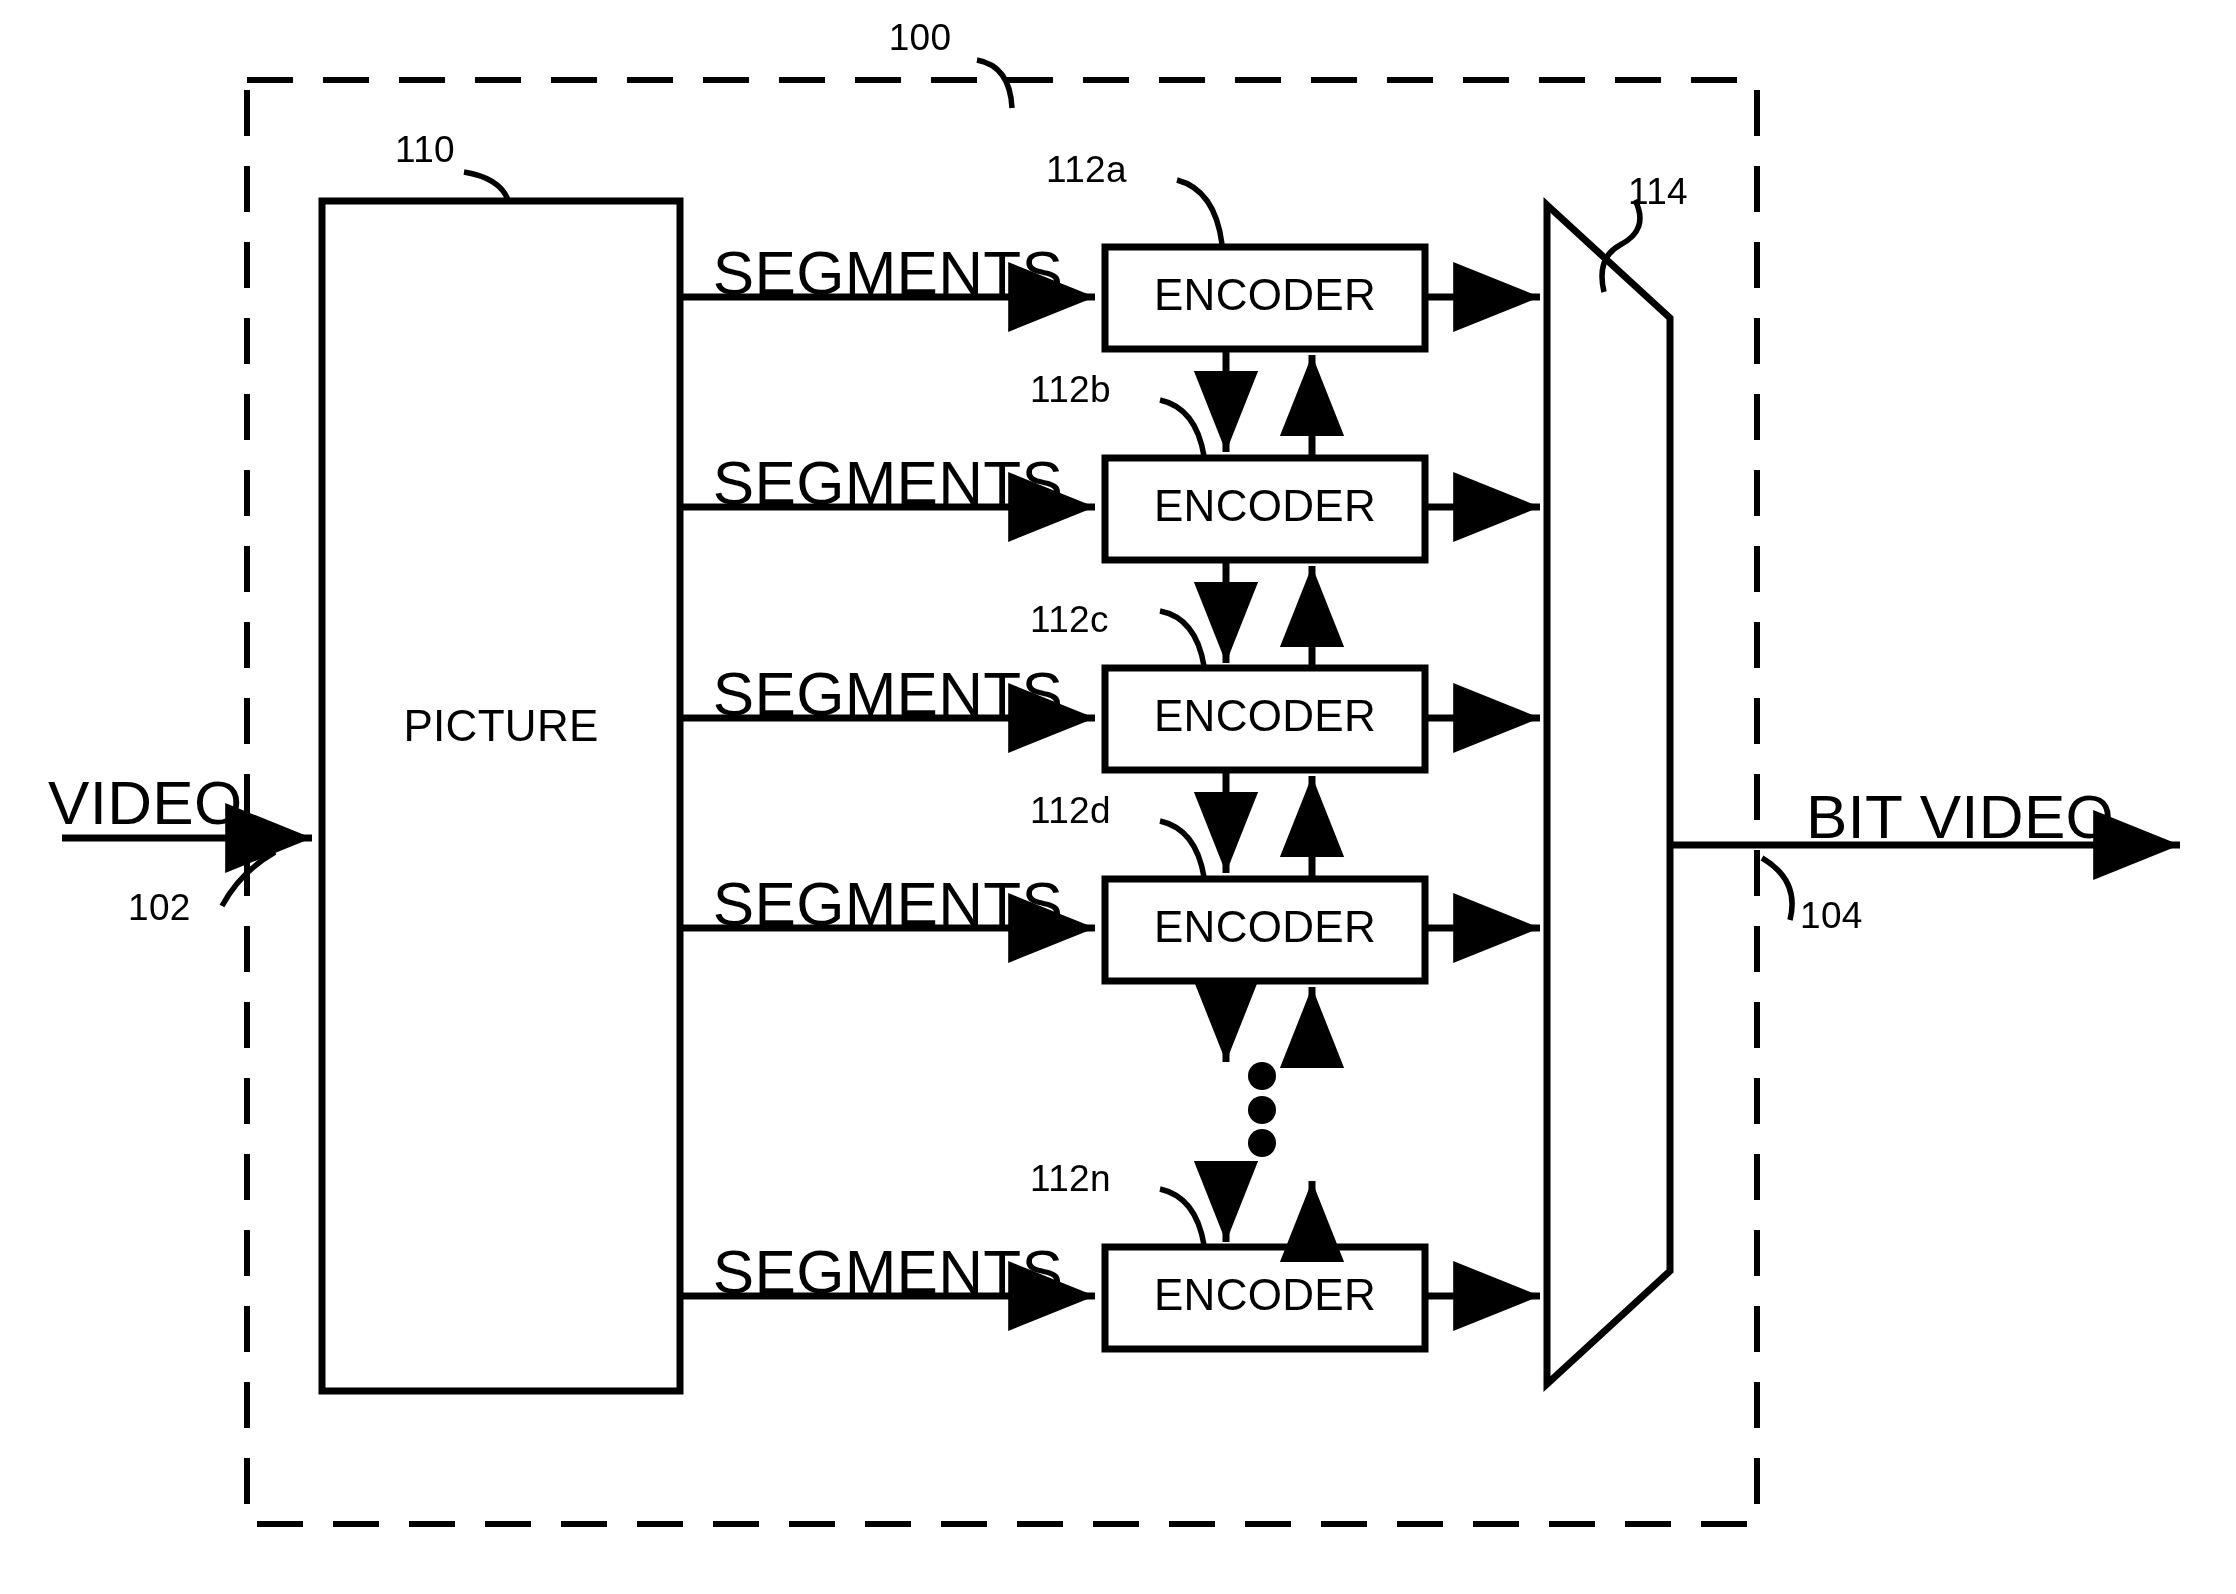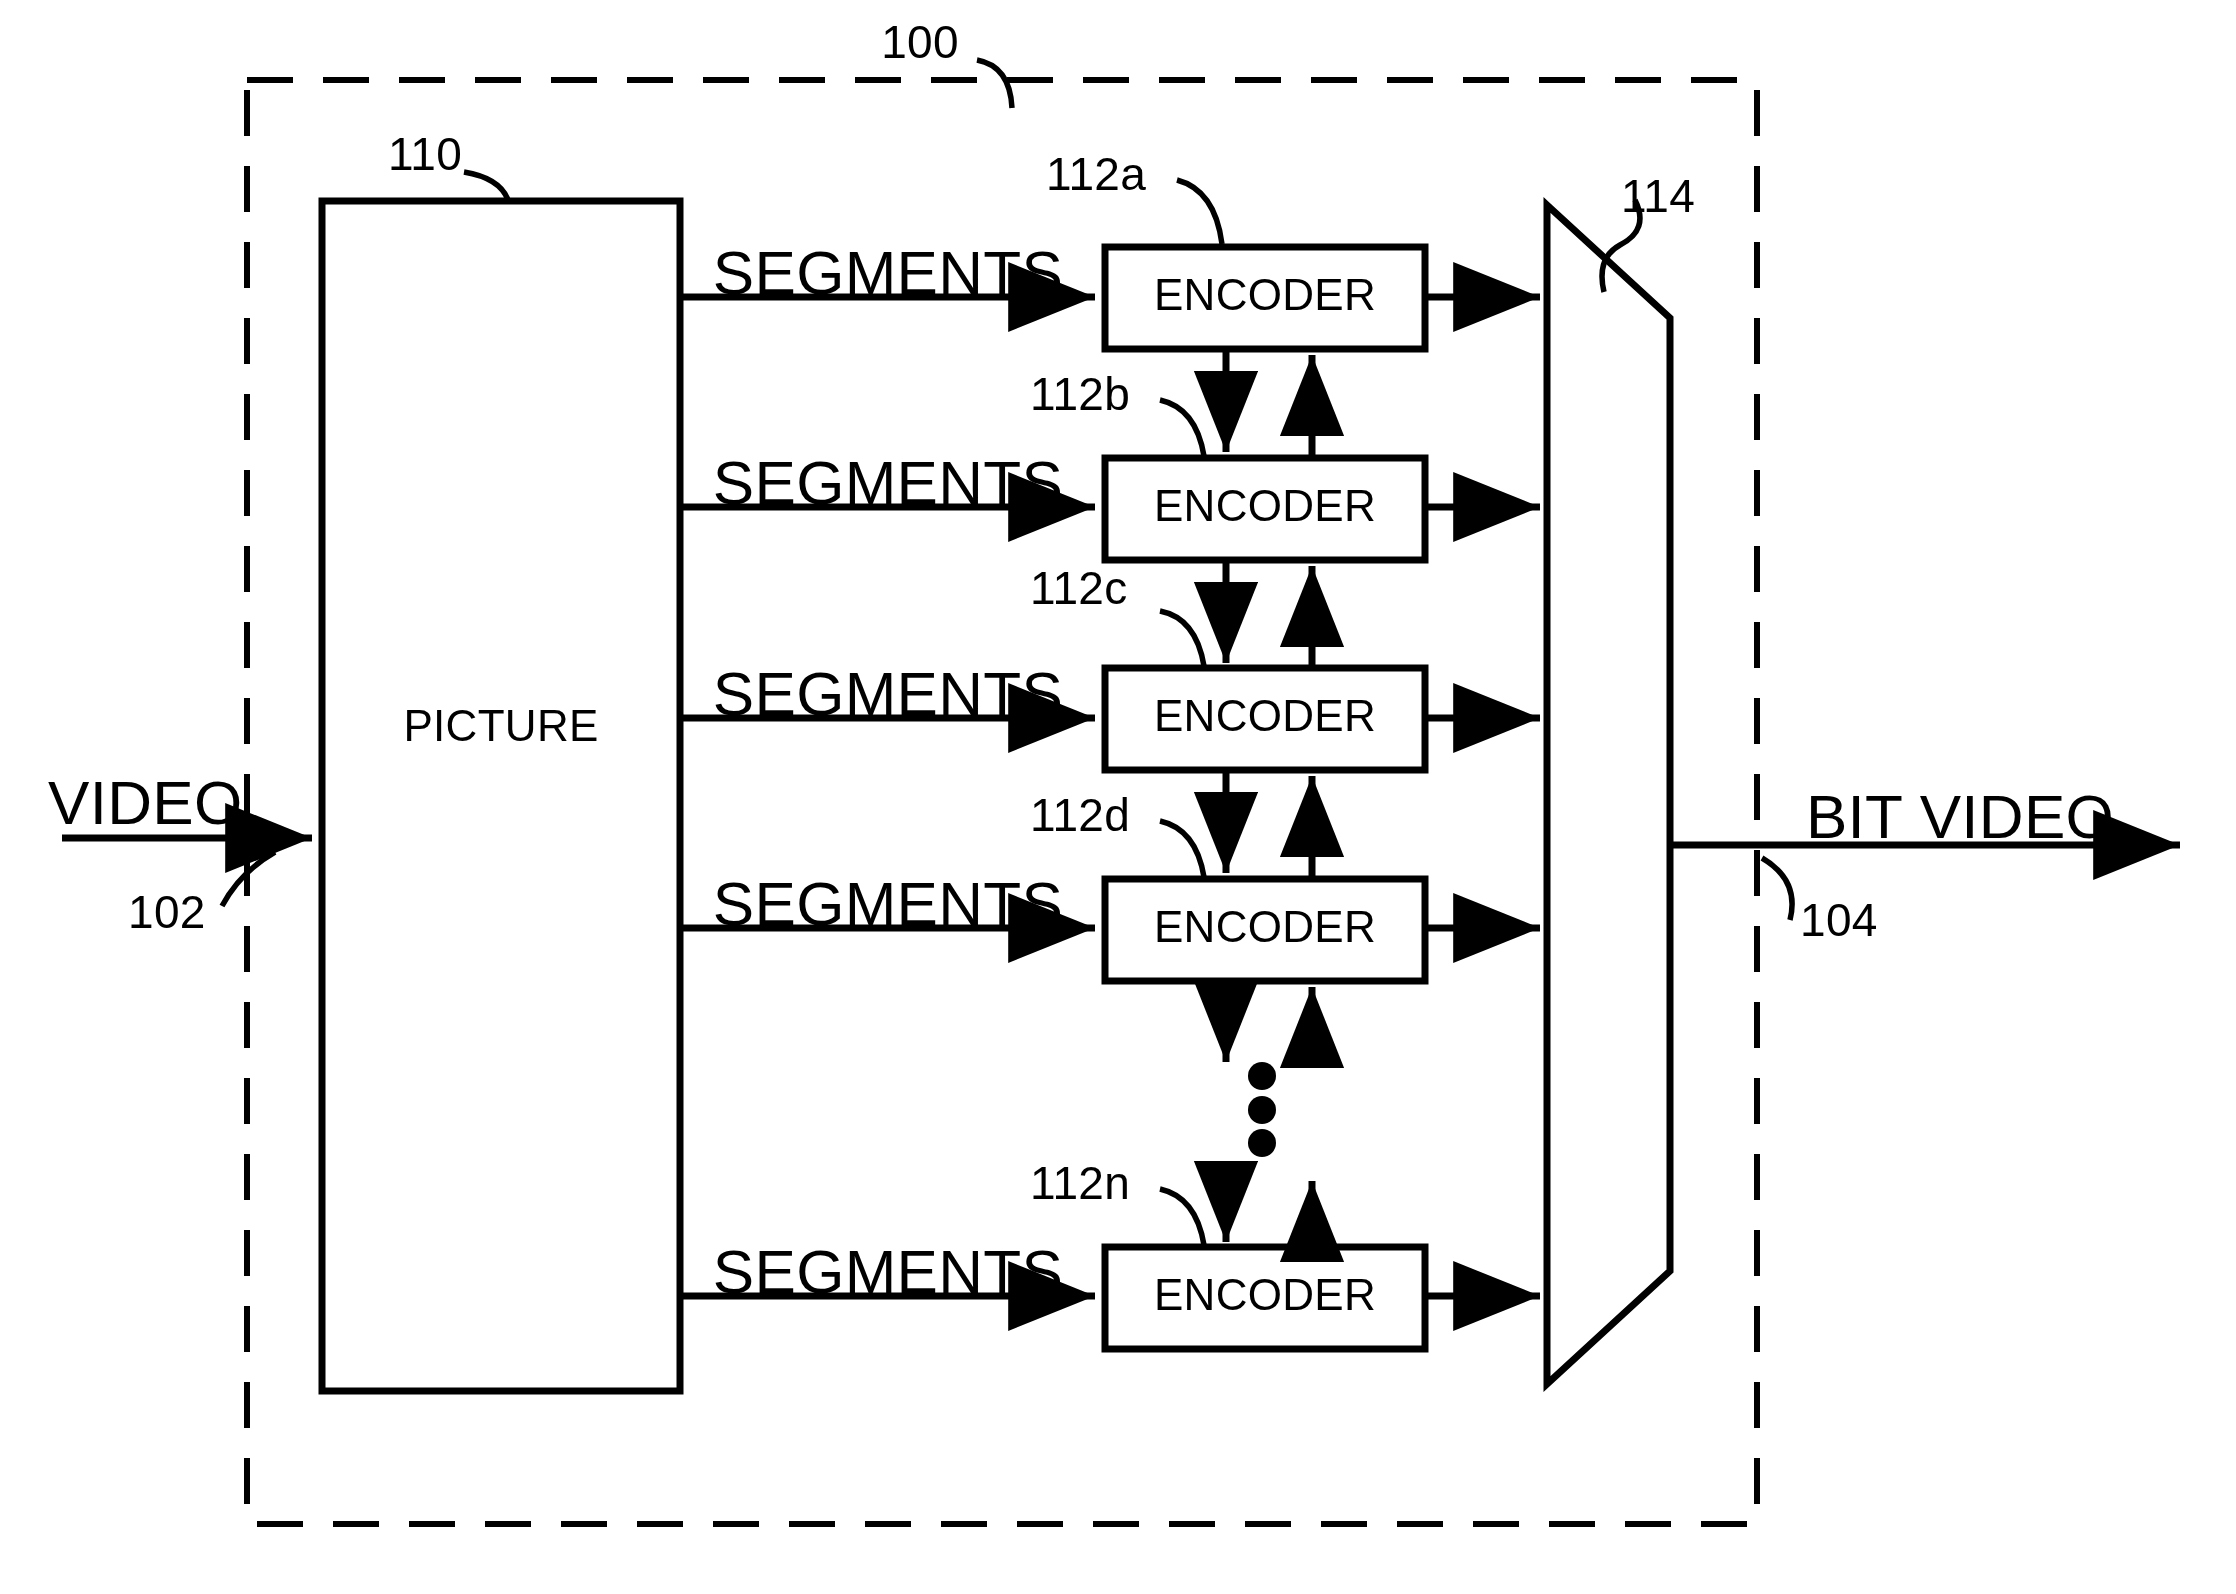--- a/index.html
+++ b/index.html
@@ -24,21 +24,21 @@
   }
   .lbl {
     position: absolute;
     color: #000000;
     font-family: "Liberation Sans", sans-serif;
     white-space: nowrap;
     line-height: 1.06;
     letter-spacing: 0.3px;
   }
   .ref {
-    font-size: 46px;
+    font-size: 37px;
   }
   .blocktext {
     font-size: 44px;
     text-align: center;
   }
   .flowtext {
     font-size: 62px;
   }
   .ctr {
     transform: translateX(-50%);
@@ -153,21 +153,21 @@
   <div class="lbl ref" style="left:128px; top:888px;text-align:right;">102</div>
 
   <div class="lbl flowtext ctr" style="left:888px; top:240px;">SEGMENTS</div>
   <div class="lbl flowtext ctr" style="left:888px; top:450px;">SEGMENTS</div>
   <div class="lbl flowtext ctr" style="left:888px; top:661px;">SEGMENTS</div>
   <div class="lbl flowtext ctr" style="left:888px; top:871px;">SEGMENTS</div>
   <div class="lbl flowtext ctr" style="left:888px; top:1239px;">SEGMENTS</div>
 
   <div class="lbl ref" style="left:1046px; top:150px;">112a</div>
   <div class="lbl ref" style="left:1030px; top:370px;">112b</div>
-  <div class="lbl ref" style="left:1030px; top:564px;">112c</div>
+  <div class="lbl ref" style="left:1030px; top:600px;">112c</div>
   <div class="lbl ref" style="left:1030px; top:791px;">112d</div>
   <div class="lbl ref" style="left:1030px; top:1159px;">112n</div>
 
   <div class="lbl blocktext ctr" style="left:1265px; top:272px;">ENCODER</div>
   <div class="lbl blocktext ctr" style="left:1265px; top:483px;">ENCODER</div>
   <div class="lbl blocktext ctr" style="left:1265px; top:693px;">ENCODER</div>
   <div class="lbl blocktext ctr" style="left:1265px; top:904px;">ENCODER</div>
   <div class="lbl blocktext ctr" style="left:1265px; top:1272px;">ENCODER</div>
 
   <div class="lbl ref ctr" style="left:1658px; top:172px;">114</div>

